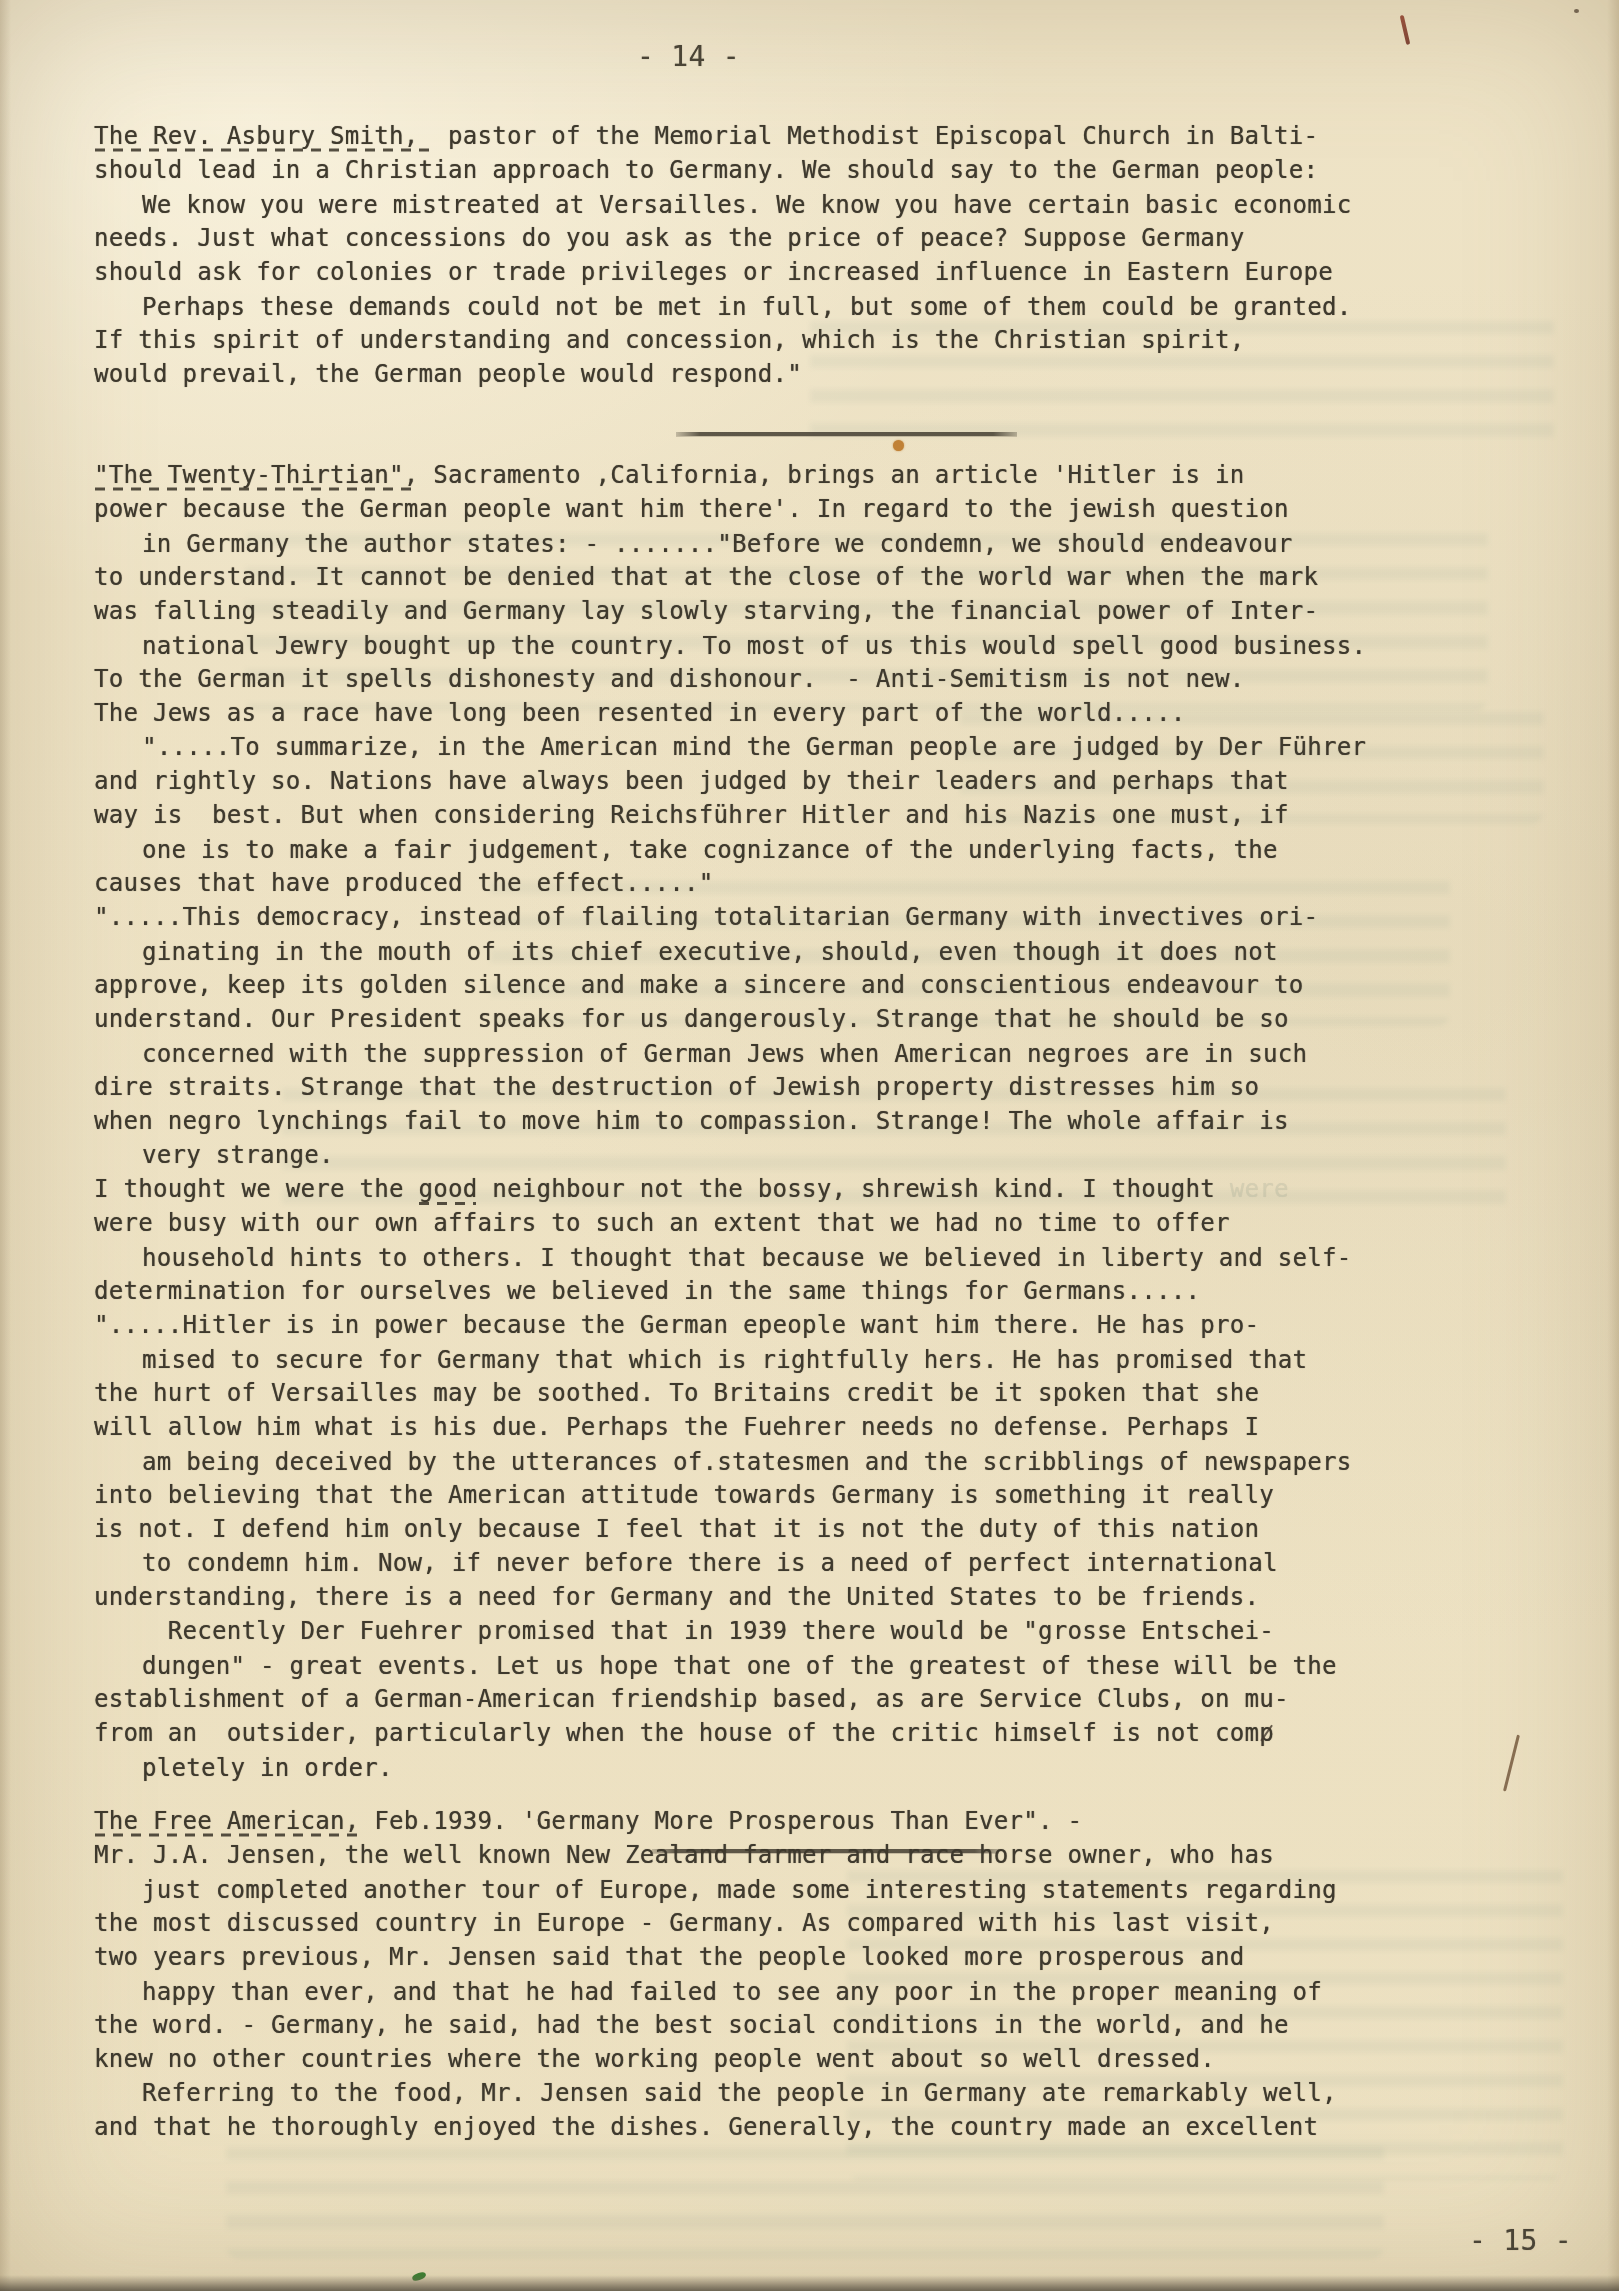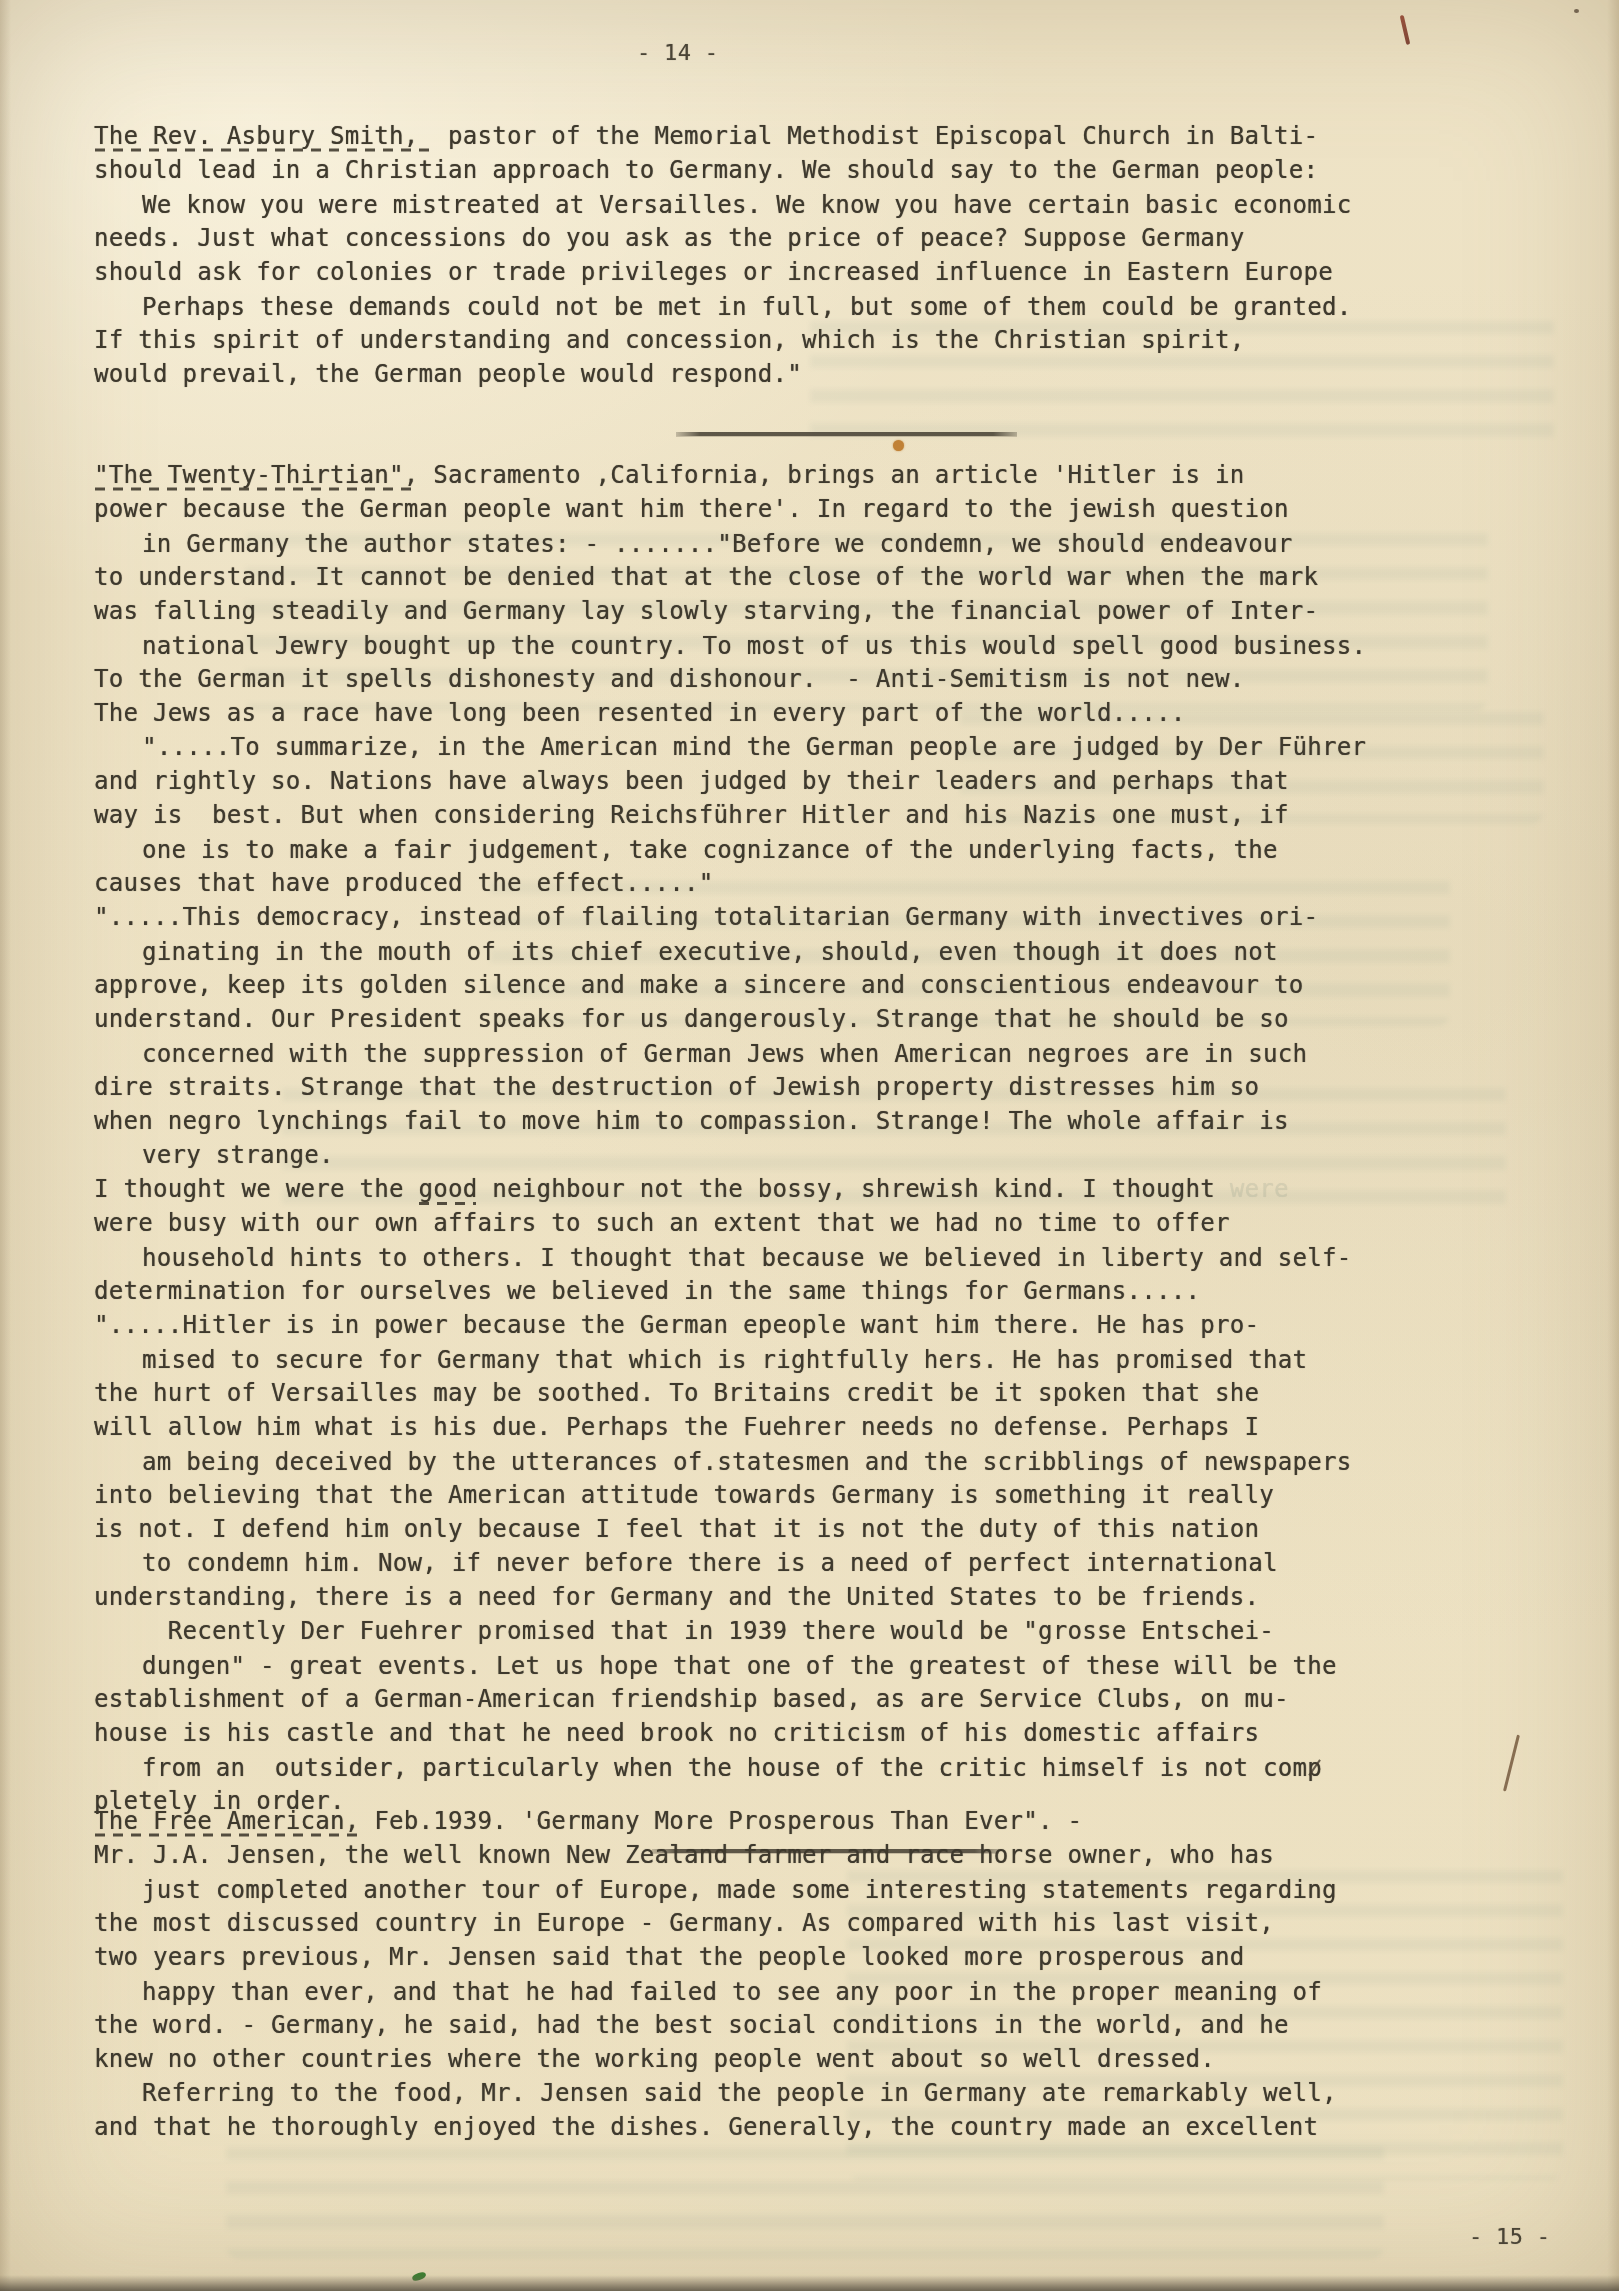--- a/index.html
+++ b/index.html
@@ -30,21 +30,21 @@
     content:"";position:absolute;left:0.9px;right:1.9px;bottom:-1.9px;height:2.8px;
     background:repeating-linear-gradient(90deg, rgba(62,56,44,.88) 0 10.4px, transparent 10.4px 18px);
   }
   .u-strike{position:relative;}
   .u-strike::after{
     content:"";position:absolute;left:-1.9px;top:45%;width:130%;height:1.9px;
     background:rgba(70,60,48,.8);transform:rotate(-55deg);
   }
   .u-ghost{opacity:.16;color:#6e8577;text-align:right;}
   .header-num,.footer-num{
-    position:absolute;font-size:22px;letter-spacing:0.3px;color:#4a4436;
+    position:absolute;font-size:28px;letter-spacing:0.3px;color:#4a4436;
     text-shadow:0 0 0.9px rgba(60,54,42,.5);white-space:pre;
   }
   .header-num{left:637px;top:40px;}
   .footer-num{left:1469px;top:2211px;margin-top:13px;}
   .divider{
     position:absolute;height:3.8px;
     background:linear-gradient(90deg, rgba(62,56,44,.25), rgba(62,56,44,.82) 7%, rgba(62,56,44,.82) 93%, rgba(62,56,44,.3));
     box-shadow:0 0.9px 0 rgba(62,56,44,.25);
   }
   .d1{left:676px;top:432px;width:341px;}
@@ -136,21 +136,20 @@
       <div class="line"><span>the hurt of Versailles may be soothed. To Britains credit be it spoken that she</span></div>
       <div class="line"><span>will allow him what is his due. Perhaps the Fuehrer needs no defense. Perhaps I</span></div>
       <div class="line"><span>am being deceived by the utterances of.statesmen and the scribblings of newspapers</span></div>
       <div class="line"><span>into believing that the American attitude towards Germany is something it really</span></div>
       <div class="line"><span>is not. I defend him only because I feel that it is not the duty of this nation</span></div>
       <div class="line"><span>to condemn him. Now, if never before there is a need of perfect international</span></div>
       <div class="line"><span>understanding, there is a need for Germany and the United States to be friends.</span></div>
       <div class="line"><span>     Recently Der Fuehrer promised that in 1939 there would be "grosse Entschei-</span></div>
       <div class="line"><span>dungen" - great events. Let us hope that one of the greatest of these will be the</span></div>
       <div class="line"><span>establishment of a German-American friendship based, as are Service Clubs, on mu-</span></div>
-      <div class="line"><span>house is his castle and that he need brook no criticism of his domestic affairs</span></div>
       <div class="line"><span>from an  outsider, particularly when the house of the critic himself is not com</span><span class="u-strike">p</span></div>
       <div class="line"><span>pletely in order.</span></div>
     </div>
 
   <div class="pen-slash"></div>
 
   <div class="divider d2"></div>
 
   <div class="para" style="top:1804px">
       <div class="line"><span class="u-dash">The Free American,</span><span> Feb.1939. 'Germany More Prosperous Than Ever". -</span></div>

